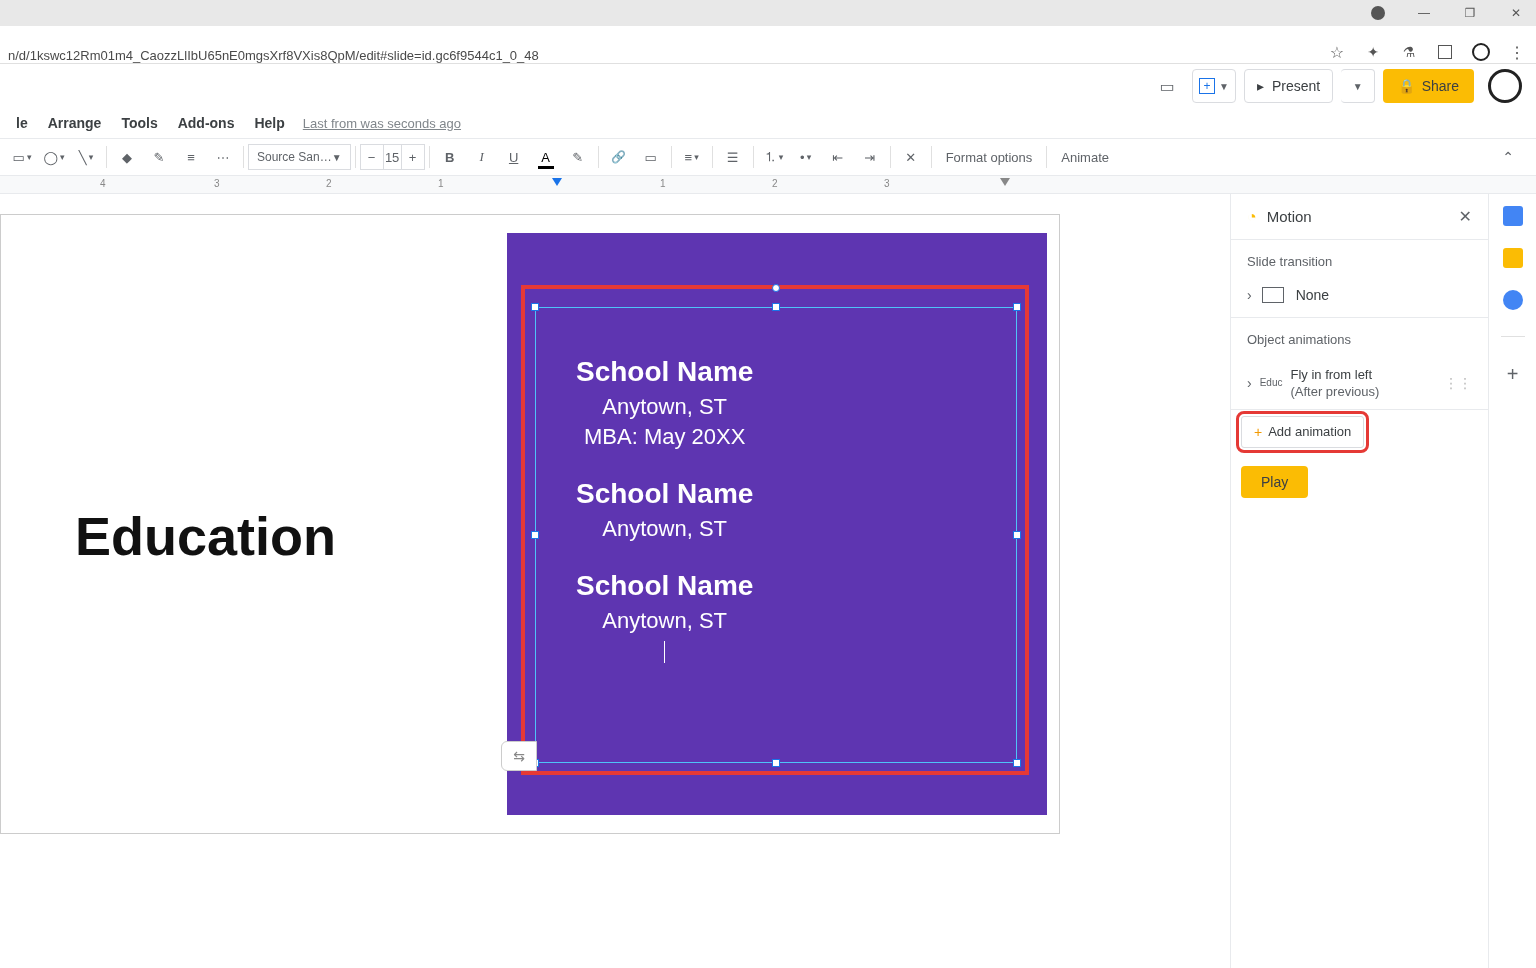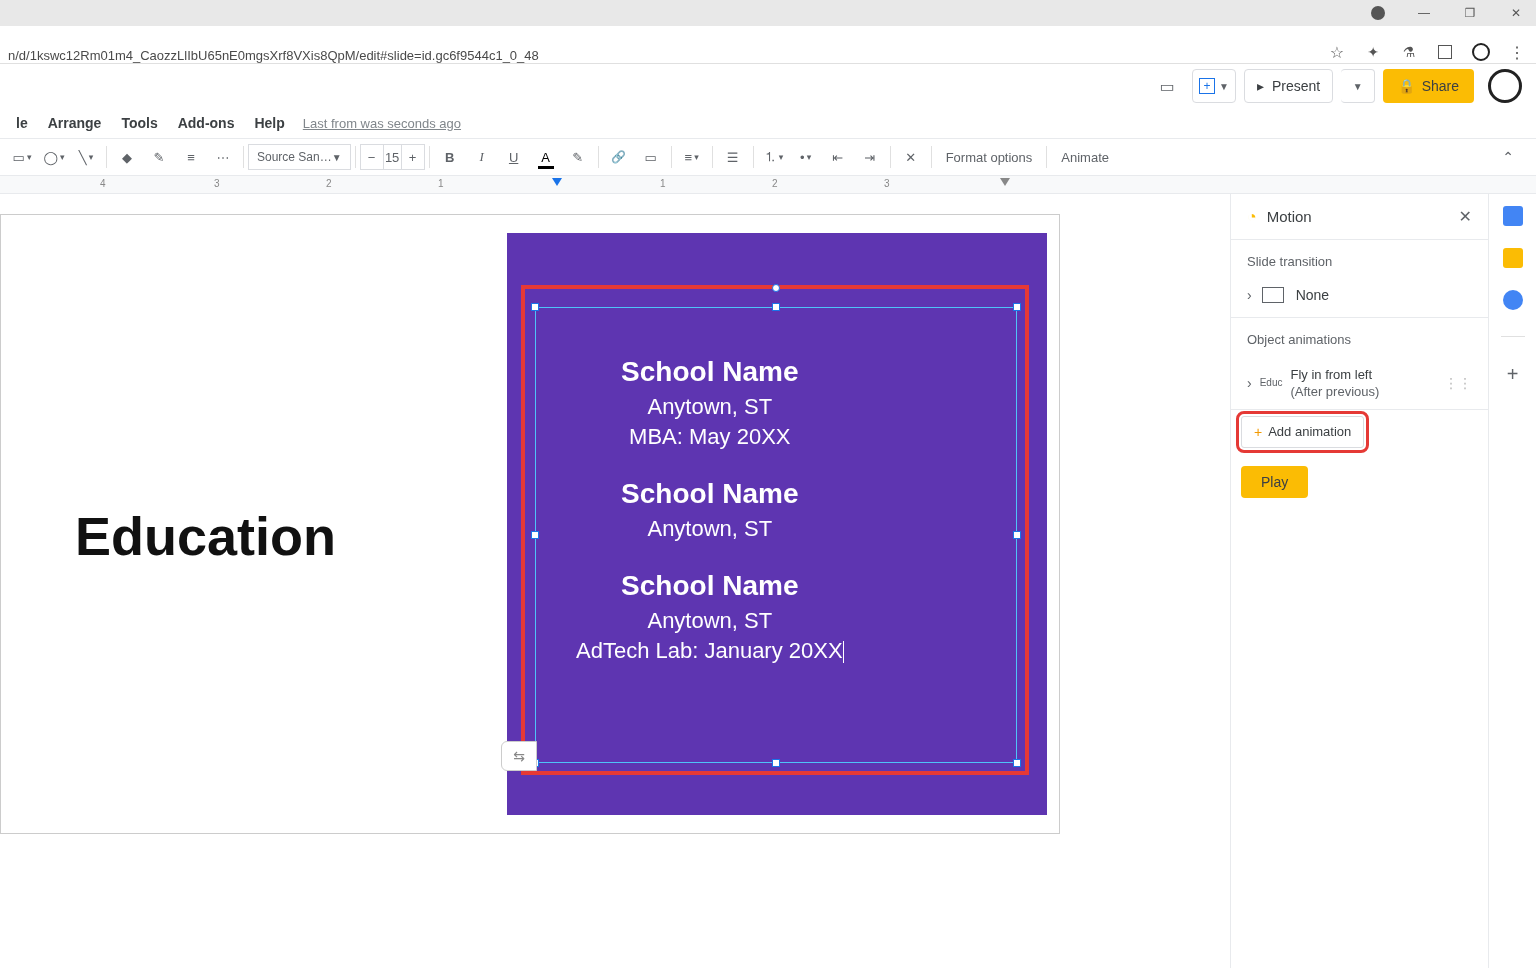--- a/index.html
+++ b/index.html
@@ -269,21 +269,21 @@
               <div class="line">Anytown, ST</div>
               <div class="line">MBA: May 20XX</div>
             </div>
             <div class="block">
               <div class="school">School Name</div>
               <div class="line">Anytown, ST</div>
             </div>
             <div class="block">
               <div class="school">School Name</div>
               <div class="line">Anytown, ST</div>
-              <div class="line"><span>AdTech Lab: January 20XX</span><span class="cursor"></span></div>
+              <div class="line"><span class="cursor"></span></div>
             </div>
           </div>
         </div>
       </div>
       <div class="speaker-tab">⇆</div>
     </div>
   </div>
 
   <div class="motion-panel">
     <div class="mhead">

